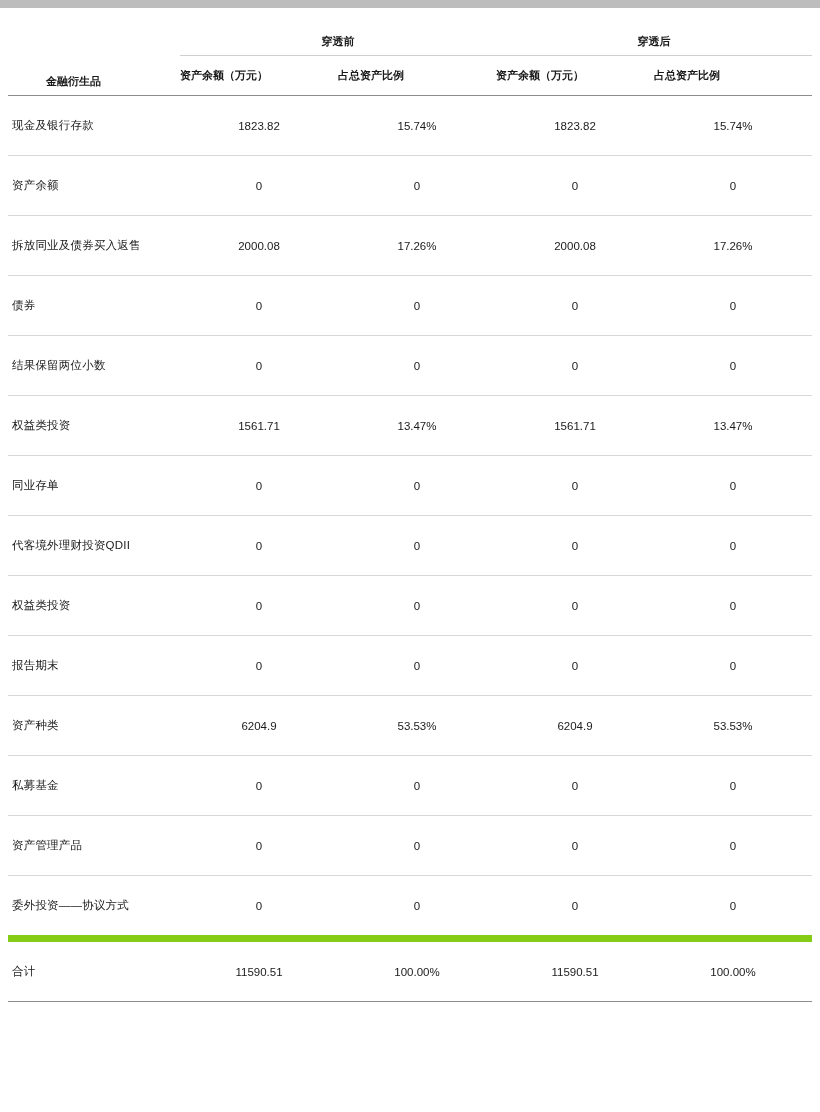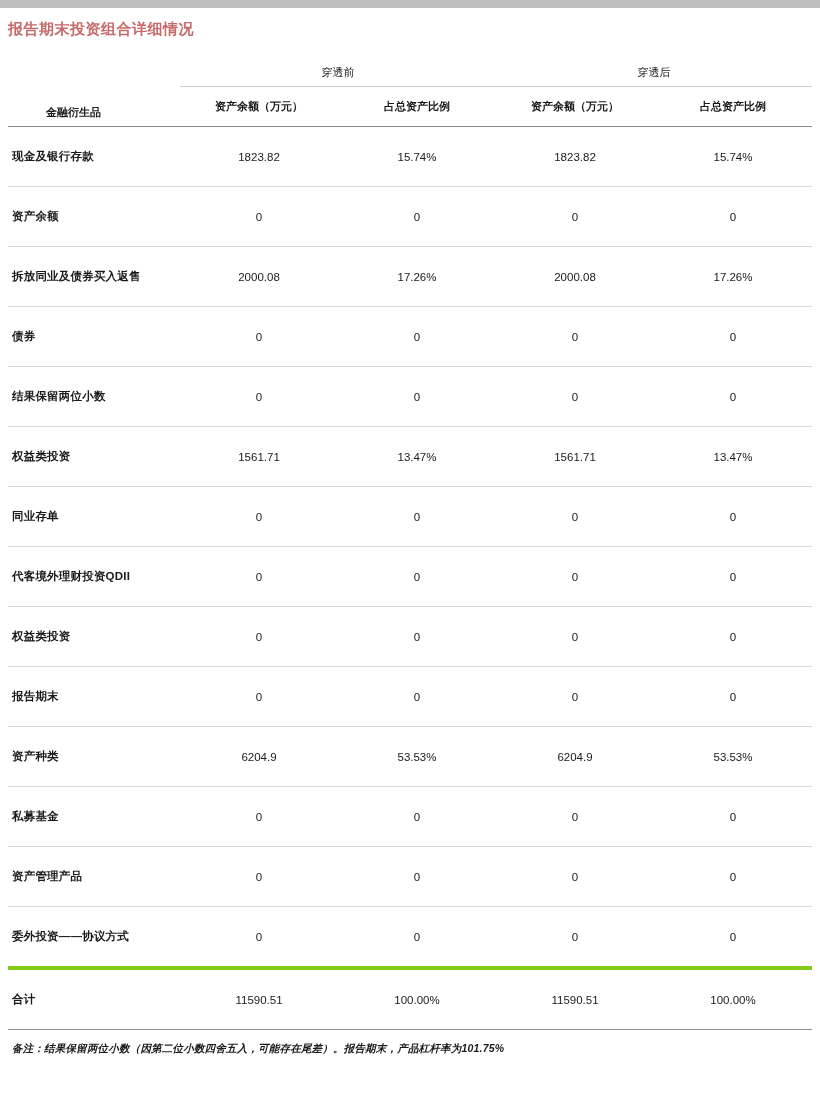--- a/index.html
+++ b/index.html
@@ -37,81 +37,80 @@
     margin: 18px 8px 0 8px;
     border-collapse: collapse;
     table-layout: fixed;
     font-size: 11.5px;
   }
   table.portfolio col.c-name { width: 172px; }
   table.portfolio col.c-val  { width: 158px; }
 
   .head-group-row th {
     font-size: 11px;
-    font-weight: normal;
+    font-weight: bold;
     color: #1a1a1a;
     padding: 8px 0 6px 0;
     text-align: center;
     vertical-align: bottom;
   }
   .head-group-row th.asset-kind {
     text-align: left;
     padding-left: 38px;
     vertical-align: bottom;
     font-weight: bold;
   }
   .group-underline {
     border-bottom: 1px solid #cfcfcf;
   }
   .head-sub-row th {
     font-size: 11px;
     font-weight: bold;
     color: #1a1a1a;
     padding: 12px 0 12px 0;
-    text-align: center;
+    text-align: left;
   }
   .head-bottom-line td {
     border-bottom: 1.4px solid #8d8d8d;
     height: 0;
     padding: 0;
   }
   tbody tr.data-row td {
     border-bottom: 1px solid #d8d8d8;
     height: 57px;
     text-align: center;
     font-size: 11.5px;
     color: #1a1a1a;
   }
   tbody tr.data-row td.rowname {
     text-align: left;
     padding-left: 4px;
-    font-weight: bold;
+    font-weight: normal;
     letter-spacing: 0.2px;
   }
   tbody tr.total-row td {
     border-bottom: 1.4px solid #8d8d8d;
-    border-top: 4px solid #84cc16;
+    border-top: 7px solid #84cc16;
   }
   .note {
     font-size: 10.5px;
     font-style: italic;
     font-weight: bold;
     color: #1a1a1a;
     padding: 12px 8px 0 12px;
     letter-spacing: 0.2px;
   }
 </style>
 </head>
 <body>
 
 <div class="page">
 
   <div class="top-bar"></div>
 
-  <div class="title">报告期末投资组合详细情况</div>
 
   <table class="portfolio">
     <colgroup>
       <col class="c-name">
       <col class="c-val">
       <col class="c-val">
       <col class="c-val">
       <col class="c-val">
     </colgroup>
     <thead>
@@ -232,15 +231,14 @@
       <tr class="data-row total-row">
         <td class="rowname">合计</td>
         <td>11590.51</td>
         <td>100.00%</td>
         <td>11590.51</td>
         <td>100.00%</td>
       </tr>
     </tbody>
   </table>
 
-  <div class="note">备注：结果保留两位小数（因第二位小数四舍五入，可能存在尾差）。报告期末，产品杠杆率为101.75%</div>
 
 </div>
 
 </body></html>

